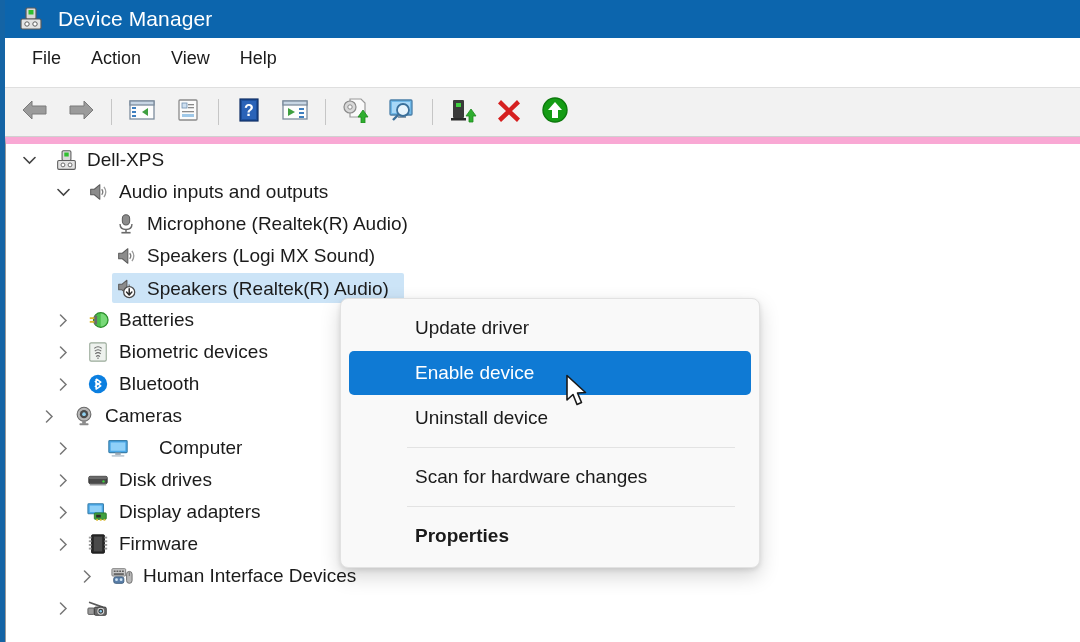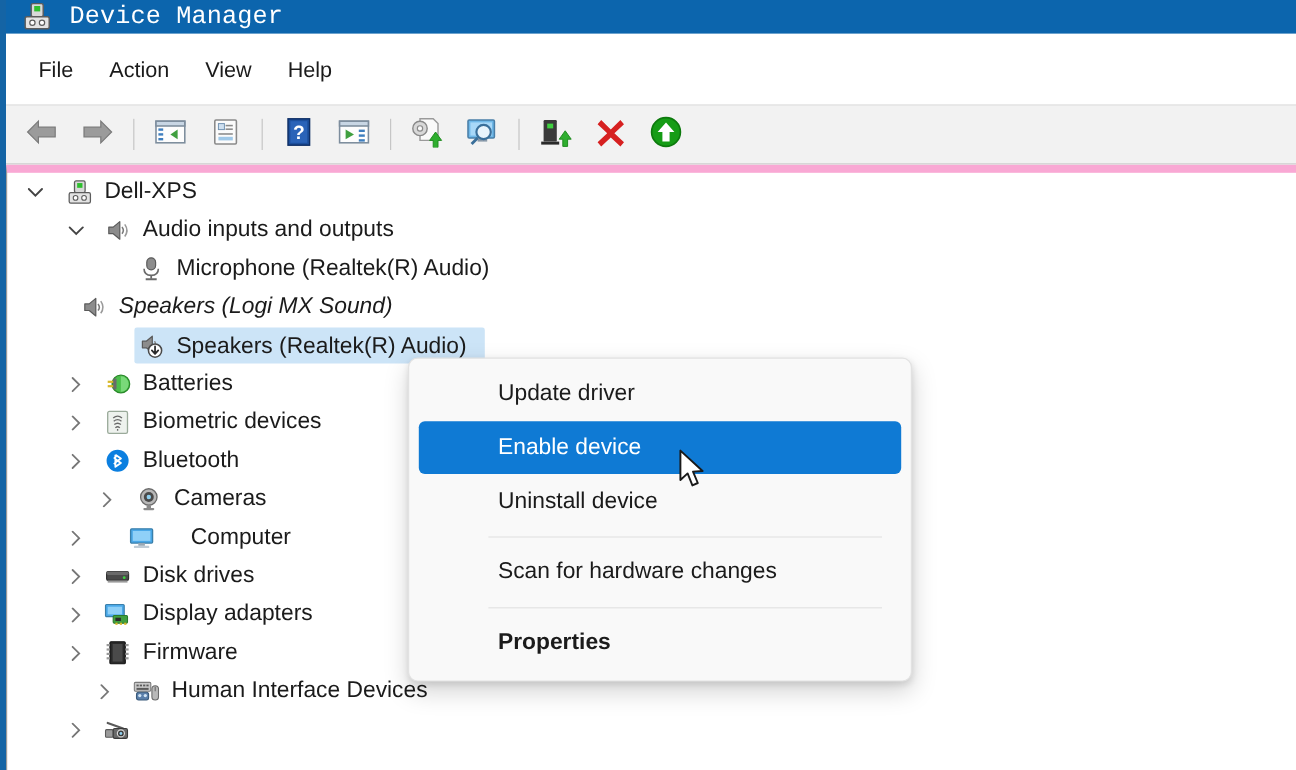--- a/index.html
+++ b/index.html
@@ -26,26 +26,25 @@
     left: 0; top: 0;
     width: 5px; height: 642px;
     background: #1464a5;
     z-index: 40;
   }
 
   
   .titlebar {
     position: absolute;
     left: 0; top: 0;
-    width: 1080px; height: 28px;
+    width: 1080px; height: 38px;
     background: #0c65ad;
     display: flex;
     align-items: center;
     z-index: 10;
-    font-family: Liberation Mono, monospace;
   }
   .title-icon {
     margin-left: 18px;
     width: 26px; height: 26px;
     position: relative;
     flex: none;
   }
   .title-text {
     margin-left: 14px;
     color: #ffffff;
@@ -394,21 +393,21 @@
         <svg width="22" height="22" viewBox="0 0 24 24">
           <rect x="8" y="2" width="8" height="11" rx="4" fill="#8c8c8c" stroke="#5a5a5a" stroke-width="1.1"></rect>
           <path d="M5.5 12 Q5.5 18 12 18 Q18.5 18 18.5 12" fill="none" stroke="#6a6a6a" stroke-width="1.5"></path>
           <line x1="12" y1="18" x2="12" y2="21" stroke="#6a6a6a" stroke-width="1.6"></line>
           <line x1="7" y1="21.5" x2="17" y2="21.5" stroke="#6a6a6a" stroke-width="1.8"></line>
         </svg>
       </span>
       <span class="t-label">Microphone (Realtek(R) Audio)</span>
     </div>
 
-    <div class="tree-row" style="padding-left:60px;font-style:italic;">
+    <div class="tree-row" style="padding-left:108px;">
       <span class="t-icon">
         <svg width="22" height="22" viewBox="0 0 24 24">
           <path d="M4 9 L8 9 L14 4 L14 20 L8 15 L4 15 Z" fill="#8c8c8c" stroke="#5a5a5a" stroke-width="1.1" stroke-linejoin="round"></path>
           <path d="M16 9 Q18.5 12 16 15" fill="none" stroke="#7a7a7a" stroke-width="1.4"></path>
           <path d="M18.5 6.5 Q22.5 12 18.5 17.5" fill="none" stroke="#9a9a9a" stroke-width="1.4"></path>
         </svg>
       </span>
       <span class="t-label">Speakers (Logi MX Sound)</span>
     </div>
 
@@ -473,21 +472,21 @@
         <svg width="22" height="22" viewBox="0 0 24 24">
           <circle cx="12" cy="12" r="10" fill="#0b7fe0"></circle>
           <path d="M10 6.5 L15 10 L10 13.5 L10 6.5 M10 10.5 L15 14 L10 17.5 L10 10.5" fill="none" stroke="#ffffff" stroke-width="1.7" stroke-linejoin="round"></path>
           <line x1="8.5" y1="9" x2="10" y2="10" stroke="#ffffff" stroke-width="1.6"></line>
           <line x1="8.5" y1="15" x2="10" y2="14" stroke="#ffffff" stroke-width="1.6"></line>
         </svg>
       </span>
       <span class="t-label">Bluetooth</span>
     </div>
 
-    <div class="tree-row" style="padding-left:72px;">
+    <div class="tree-row" style="padding-left:32px;">
       <span class="chev">
         <svg width="9" height="13" viewBox="0 0 9 13">
             <path d="M1.5 1 L7 6.5 L1.5 12" fill="none" stroke="#777" stroke-width="1.5" stroke-linecap="round"></path>
           </svg>
       </span>
       <span class="t-icon" style="margin-left:12px;">
         <svg width="22" height="22" viewBox="0 0 24 24">
           <circle cx="12" cy="10" r="7.5" fill="#b8b8b8" stroke="#6a6a6a" stroke-width="1.2"></circle>
           <circle cx="12" cy="10" r="4.5" fill="#4a4a4a"></circle>
           <circle cx="12" cy="10" r="2" fill="#8fd0f0"></circle>

